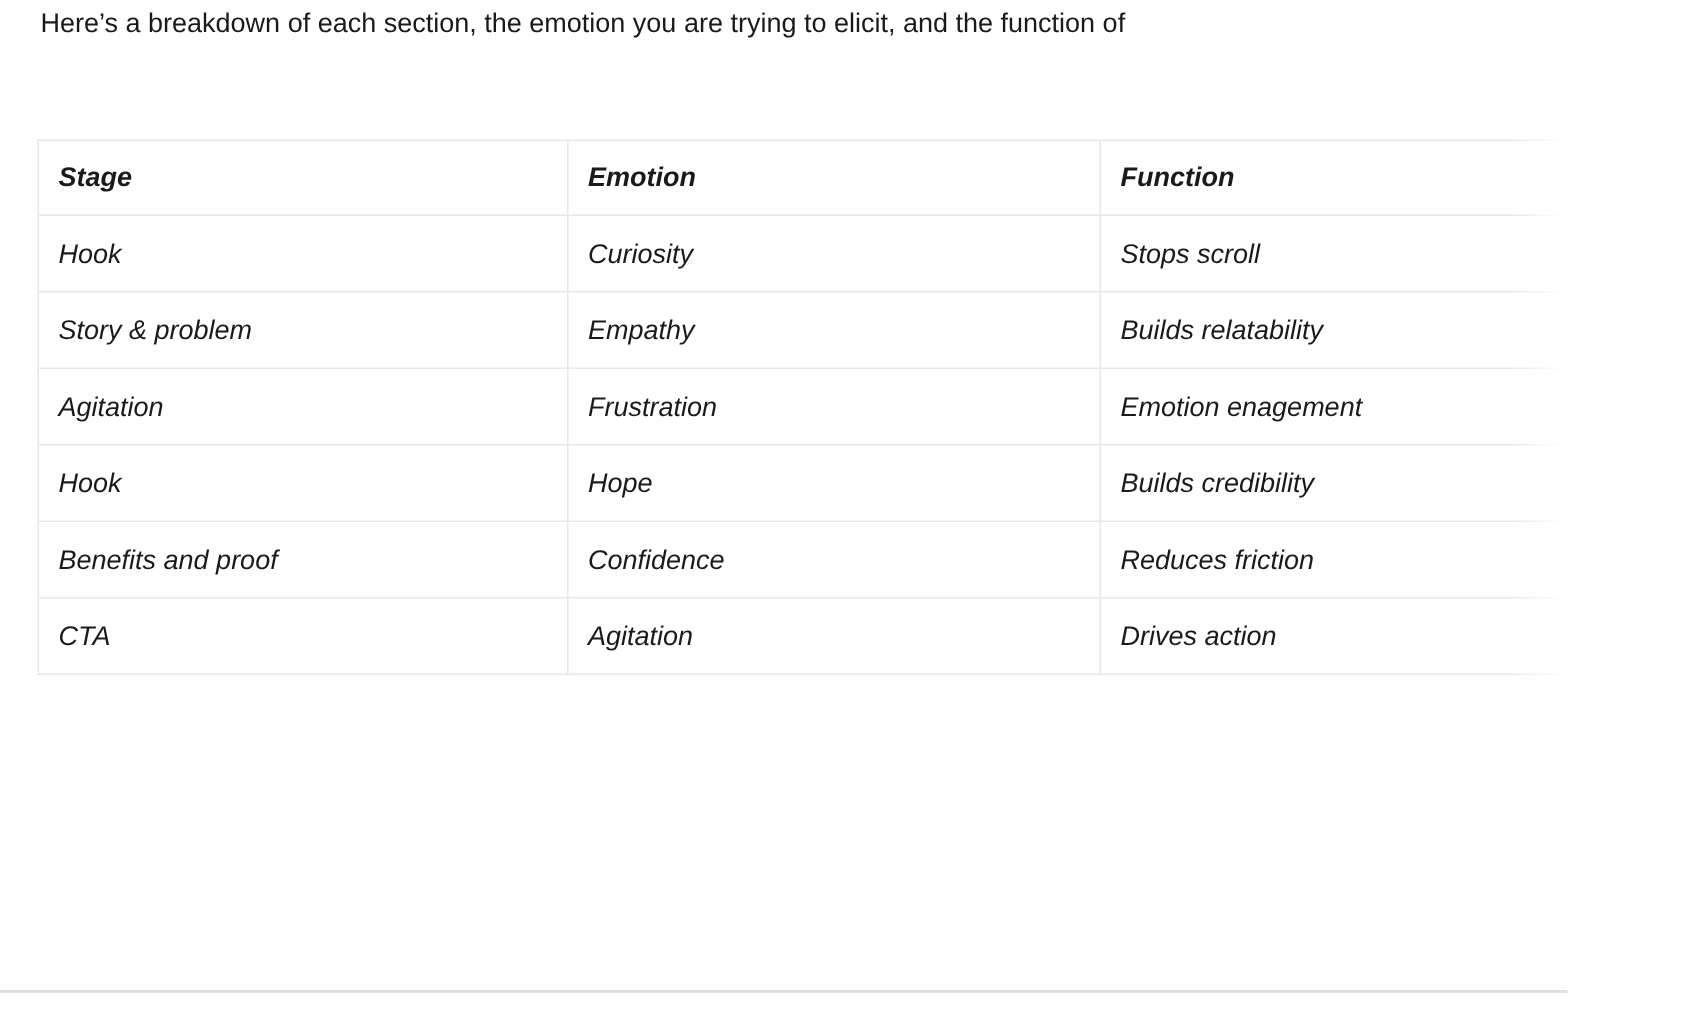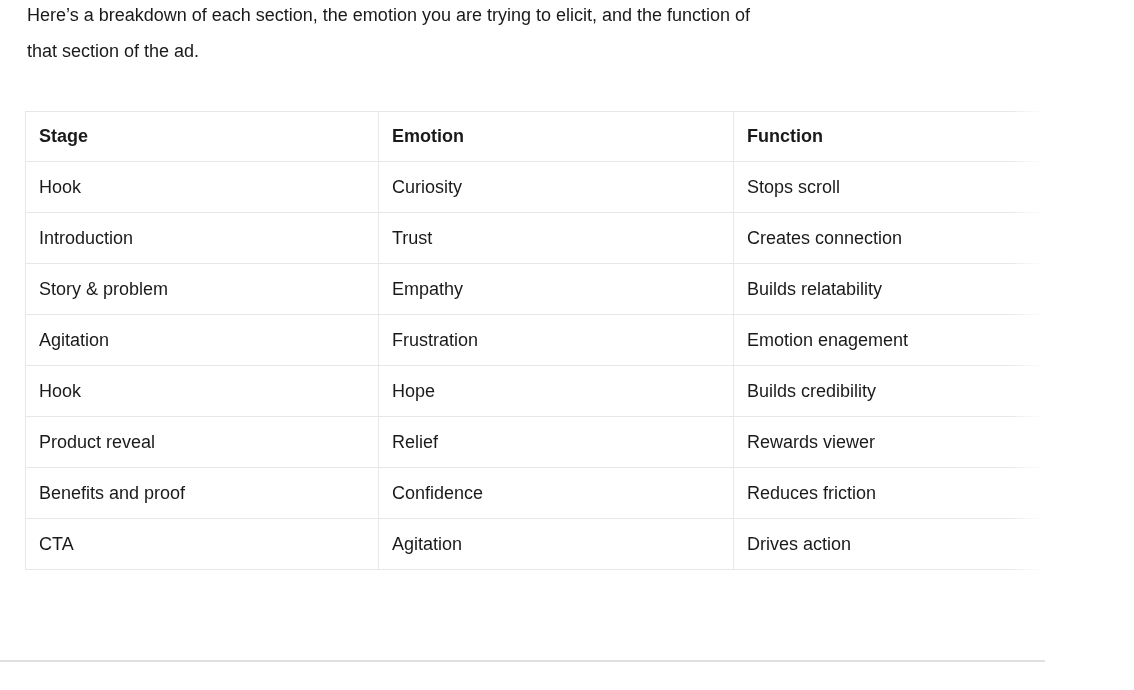--- a/index.html
+++ b/index.html
@@ -24,22 +24,23 @@
     left: 27px;
     top: -3px;
     font-size: 18px;
     line-height: 36px;
   }
   .intro span { display: block; white-space: nowrap; }
 
   .table-wrap {
     position: absolute;
     left: 25px;
-    top: 111px;
+    top: 93px;
     width: 1020px;
+    font-style: italic;
   }
   table.breakdown {
     border-collapse: collapse;
     table-layout: fixed;
     width: 1018px;
     font-size: 18px;
     border-top: 1px solid var(--table-border);
     border-left: 1px solid var(--table-border);
   }
   table.breakdown th,
@@ -78,21 +79,20 @@
     width: 1045px;
     height: 1.5px;
     background: var(--divider);
   }
 </style>
 </head>
 <body>
 
 <div class="intro">
   <span>Here’s a breakdown of each section, the emotion you are trying to elicit, and the function of</span>
-  <span>that section of the ad.</span>
 </div>
 
 <div class="table-wrap">
   <table class="breakdown">
     <colgroup>
       <col style="width:353px">
       <col style="width:355px">
       <col style="width:310px">
     </colgroup>
     <thead>
@@ -102,43 +102,33 @@
         <th>Function</th>
       </tr>
     </thead>
     <tbody>
       <tr>
         <td>Hook</td>
         <td>Curiosity</td>
         <td>Stops scroll</td>
       </tr>
       <tr>
-        <td>Introduction</td>
-        <td>Trust</td>
-        <td>Creates connection</td>
-      </tr>
-      <tr>
         <td>Story &amp; problem</td>
         <td>Empathy</td>
         <td>Builds relatability</td>
       </tr>
       <tr>
         <td>Agitation</td>
         <td>Frustration</td>
         <td>Emotion enagement</td>
       </tr>
       <tr>
         <td>Hook</td>
         <td>Hope</td>
         <td>Builds credibility</td>
-      </tr>
-      <tr>
-        <td>Product reveal</td>
-        <td>Relief</td>
-        <td>Rewards viewer</td>
       </tr>
       <tr>
         <td>Benefits and proof</td>
         <td>Confidence</td>
         <td>Reduces friction</td>
       </tr>
       <tr>
         <td>CTA</td>
         <td>Agitation</td>
         <td>Drives action</td>

